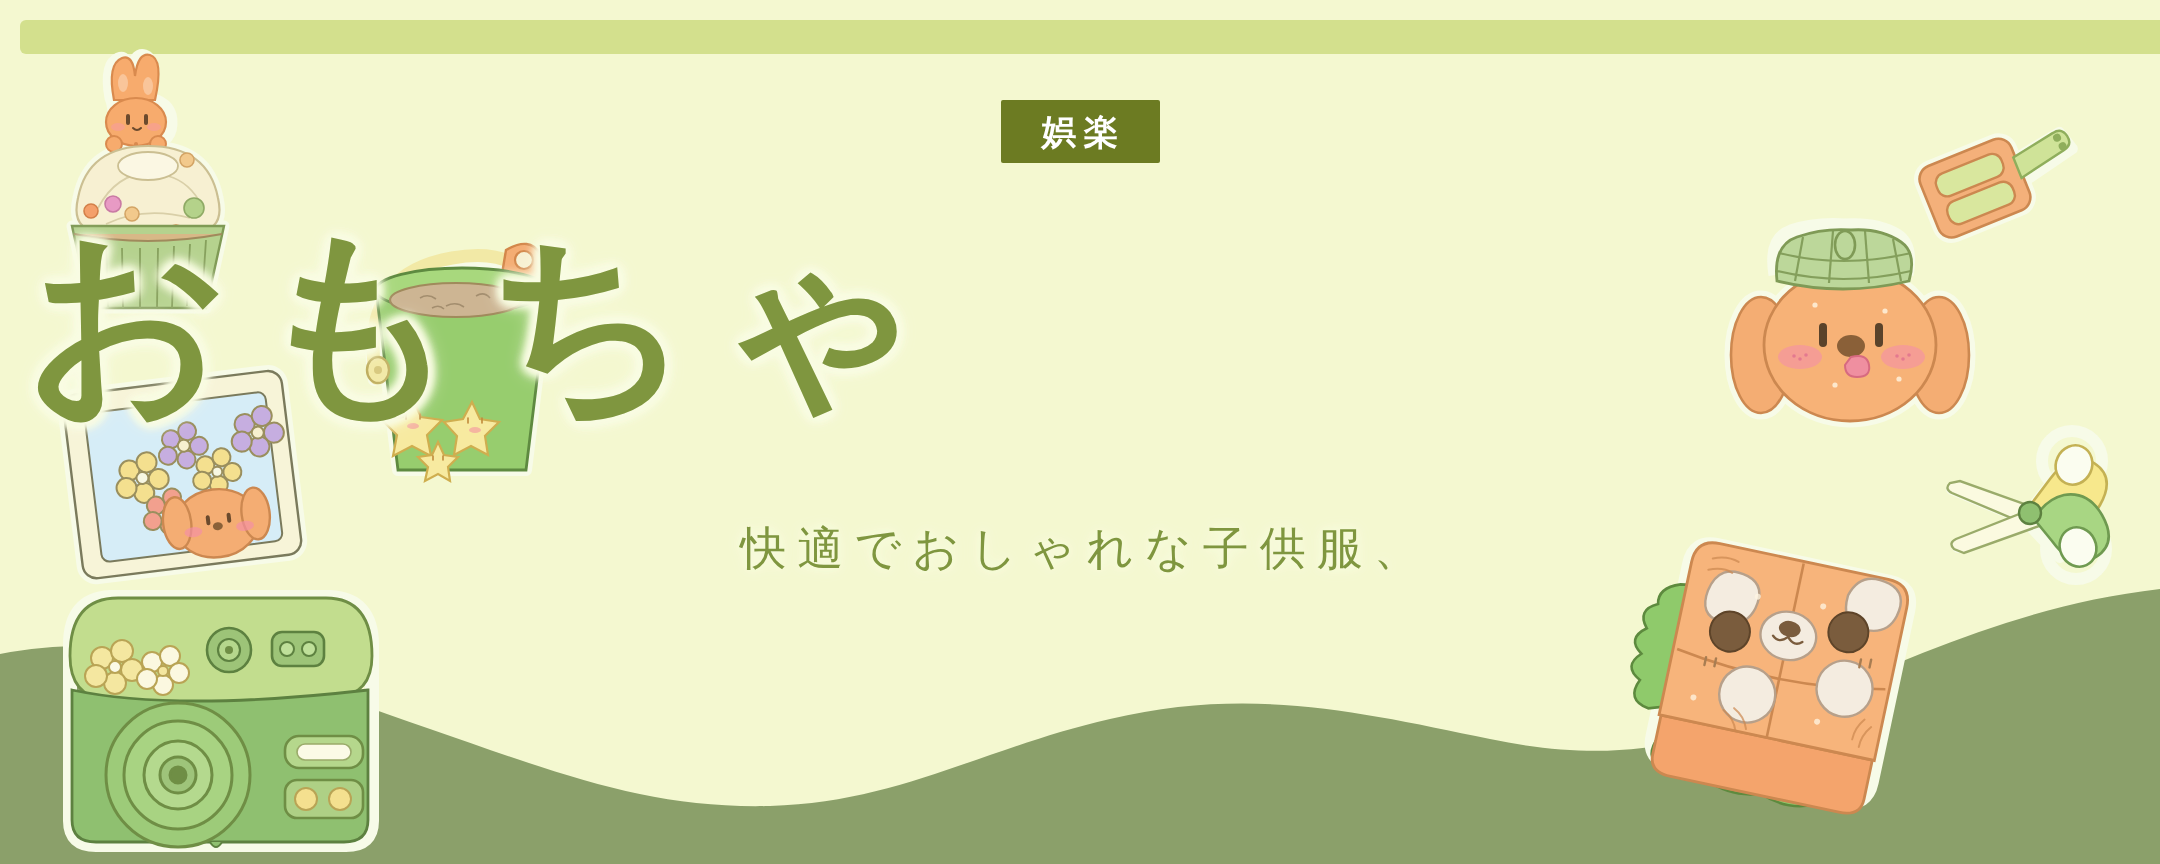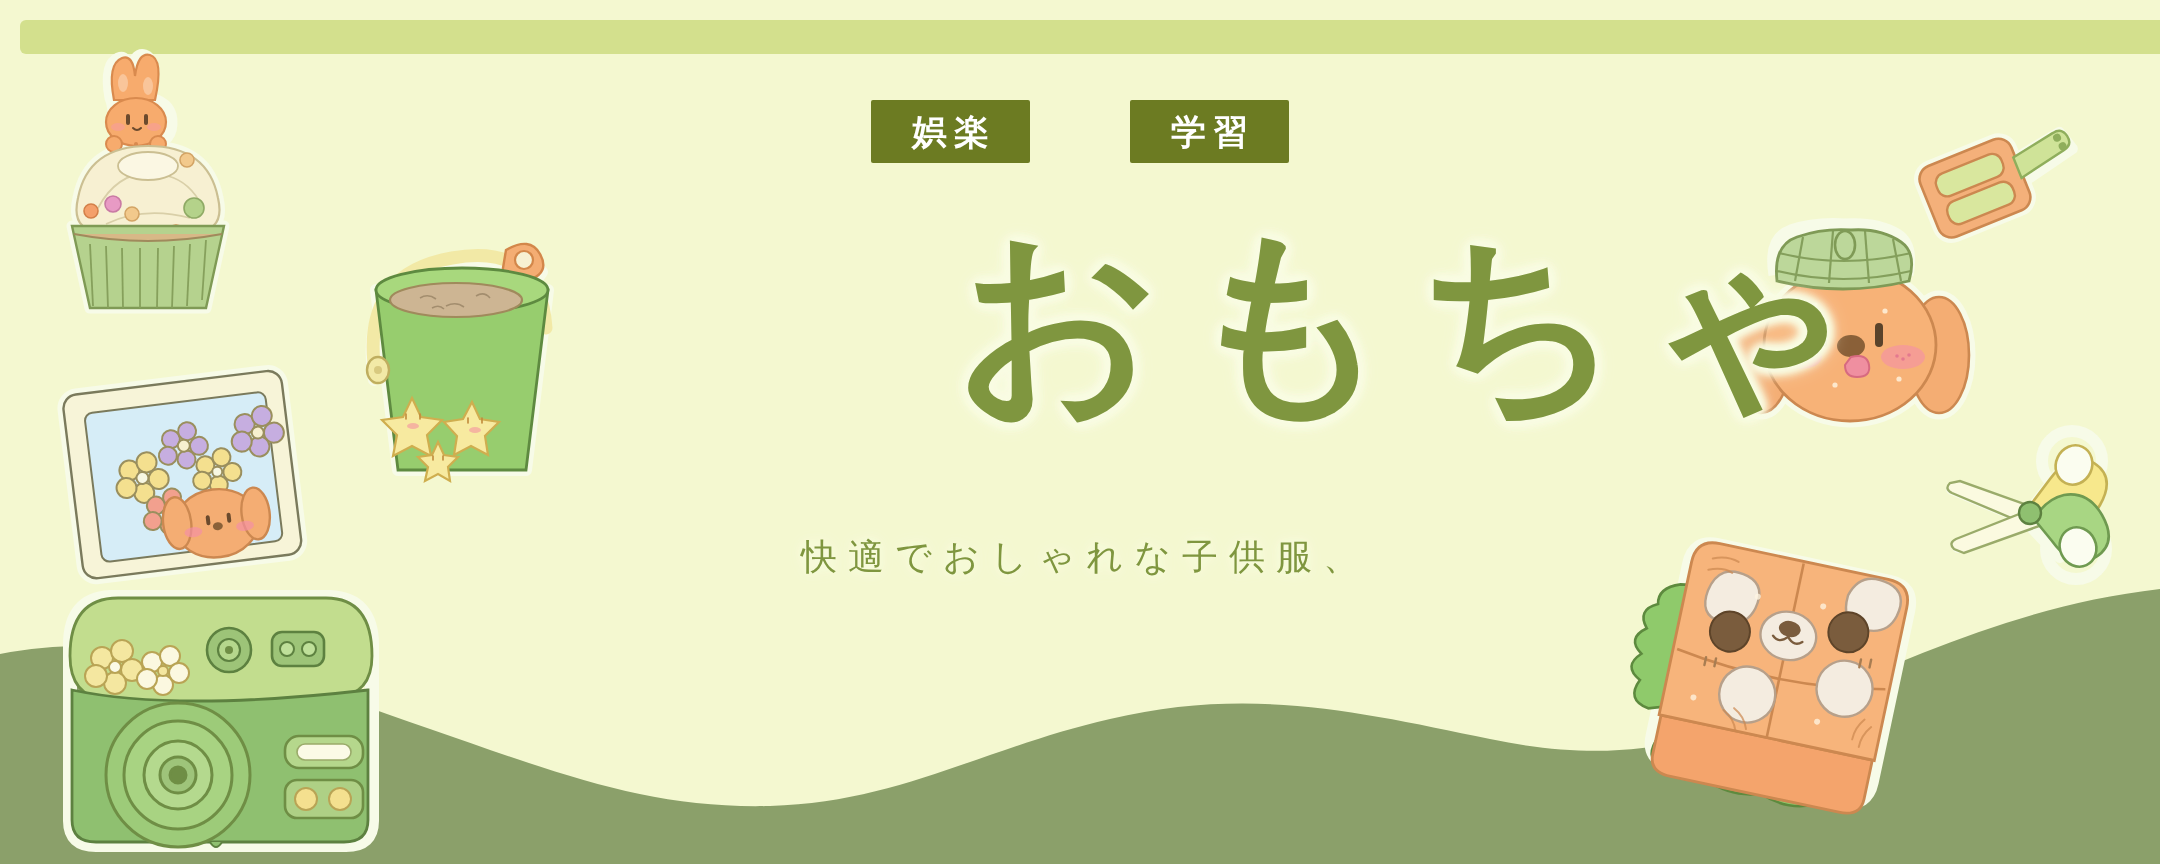--- a/index.html
+++ b/index.html
@@ -63,21 +63,21 @@
     white-space: nowrap;
     box-sizing: border-box;
   }
 
   
   .headline {
     position: absolute;
     top: 215px;
     left: 0;
     width: 1879px;
-    text-align: right;
+    text-align: left;
     z-index: 6;
     font-size: 200px;
     line-height: 1.05;
     font-weight: bold;
     color: #7f963f;
     letter-spacing: 26px;
     text-indent: 26px;
     text-shadow:
        0 0 14px #f9fce3, 0 0 14px #f9fce3, 0 0 22px #f9fce3,
        5px 0 10px #f9fce3, -5px 0 10px #f9fce3,
@@ -88,27 +88,26 @@
   .subtitle {
     position: absolute;
     top: 525px;
     left: 0;
     width: 2160px;
     text-align: center;
     z-index: 6;
     color: #7f963f;
   }
   .subtitle .line {
-    font-size: 36px;
+    font-size: 46px;
     letter-spacing: 11px;
     text-indent: 11px;
     line-height: 1.0;
     margin-bottom: 38px;
     text-shadow: 0 0 10px #f9fce3, 0 0 16px #f9fce3;
-    margin-top: 14px;
   }
 
   
   .deco { position: absolute; z-index: 5; }
   .deco svg { display: block; overflow: visible; }
 
   .deco-cupcake  { left: 48px;   top: 48px;  width: 200px; height: 270px; }
   .deco-bucket   { left: 350px;  top: 190px; width: 230px; height: 300px; }
   .deco-photo    { left: 58px;   top: 372px; width: 250px; height: 200px; }
   .deco-camera   { left: 40px;   top: 540px; width: 360px; height: 320px; }
@@ -488,21 +487,20 @@
             <circle cx="196" cy="198" r="3"></circle>
           <circle cx="112" cy="88" r="3"></circle>
             <circle cx="70" cy="200" r="3"></circle>
         </g>
       </g>
     </svg>
   </div>
 
   <div class="tags">
     <div class="tag">娯楽</div>
-    <div class="tag">学習</div>
   </div>
 
   <div class="headline">おもちゃ</div>
 
   <div class="subtitle">
     <div class="line">快適でおしゃれな子供服、</div>
   </div>
 
 </div>
 

